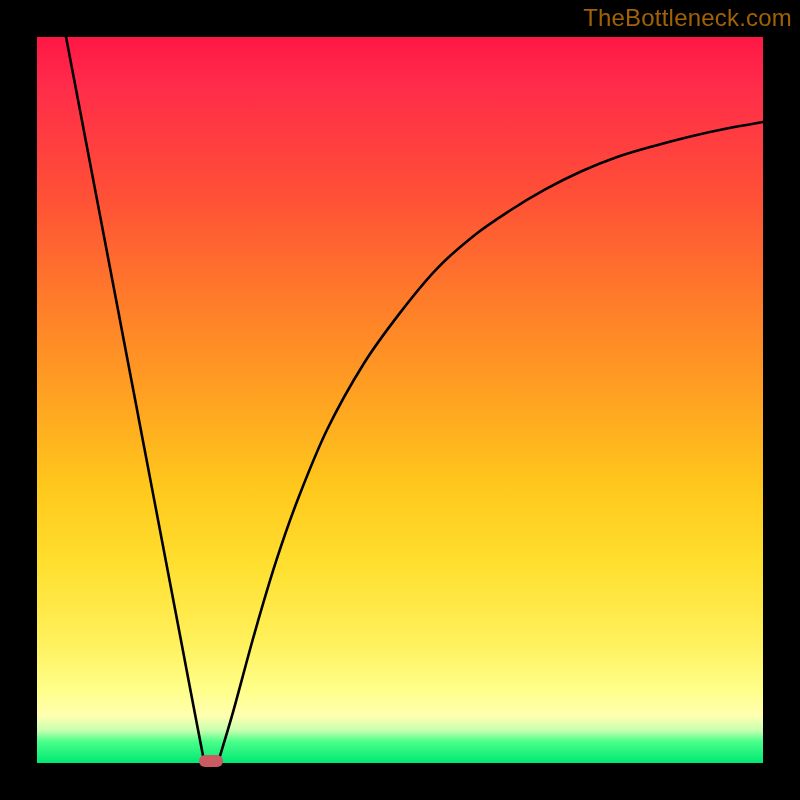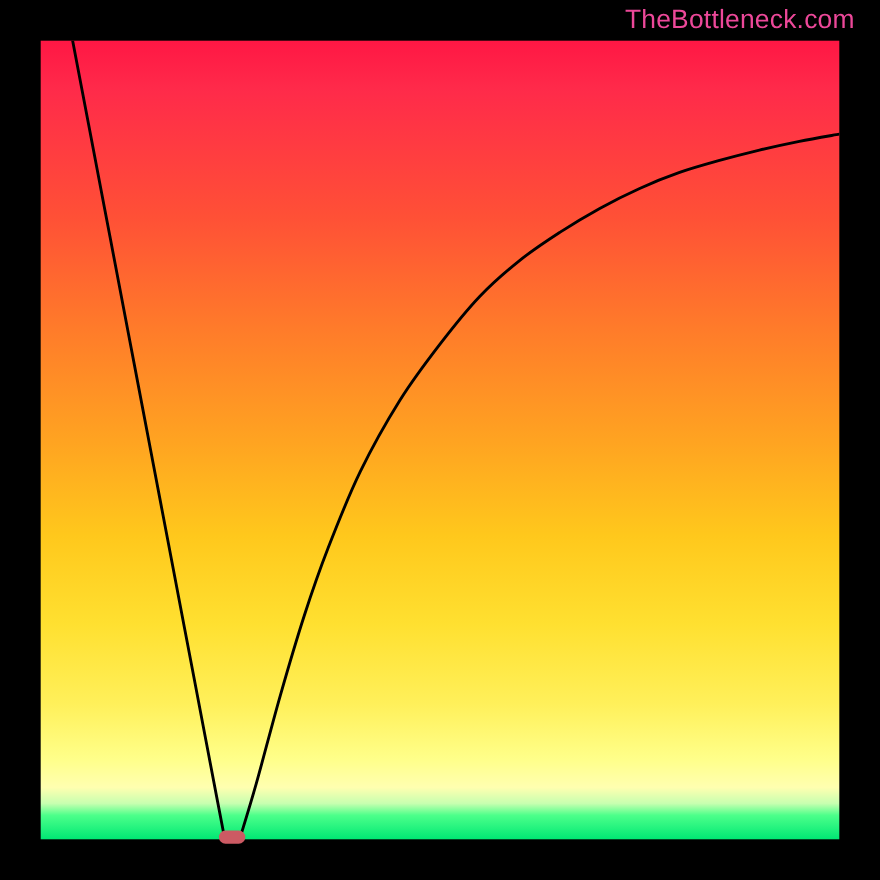--- a/index.html
+++ b/index.html
@@ -37,22 +37,22 @@
       #ffff8a 90%,
       #ffffb0 93.5%,
       #c8ffb0 95.5%,
       #4cff8a 97%,
       #00e874 100%
     );
   }
   .watermark {
     position: absolute;
     top: 4px;
-    right: 23px;
-    color: #ec4899;
+    right: 8px;
+    color: #a16207;
     font-size: 24px;
     font-weight: 500;
     letter-spacing: 0.2px;
     user-select: none;
   }
   svg.curve {
     position: absolute;
     left: 0;
     top: 0;
     width: 726px;

